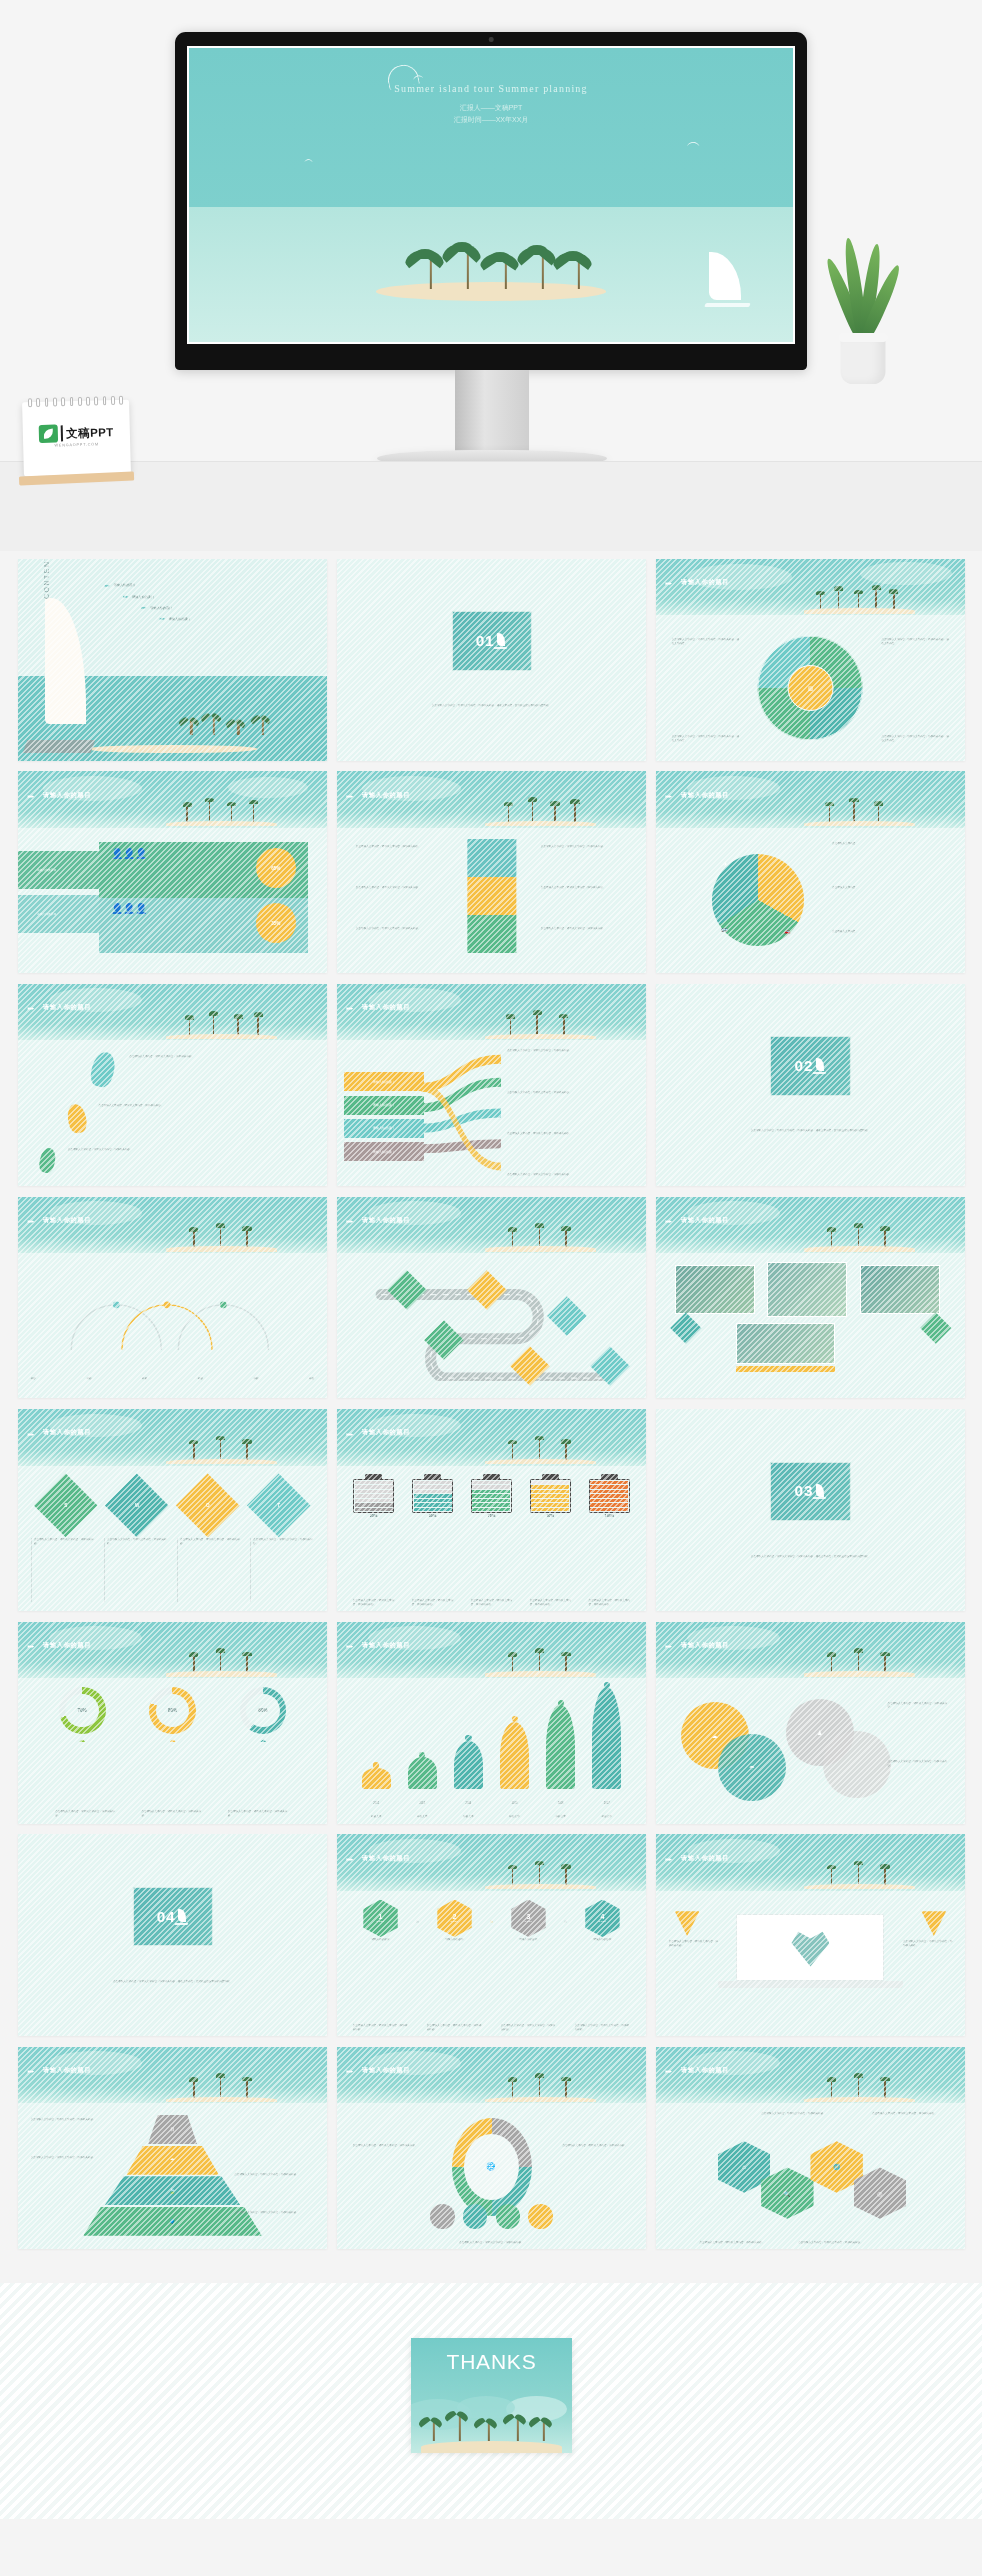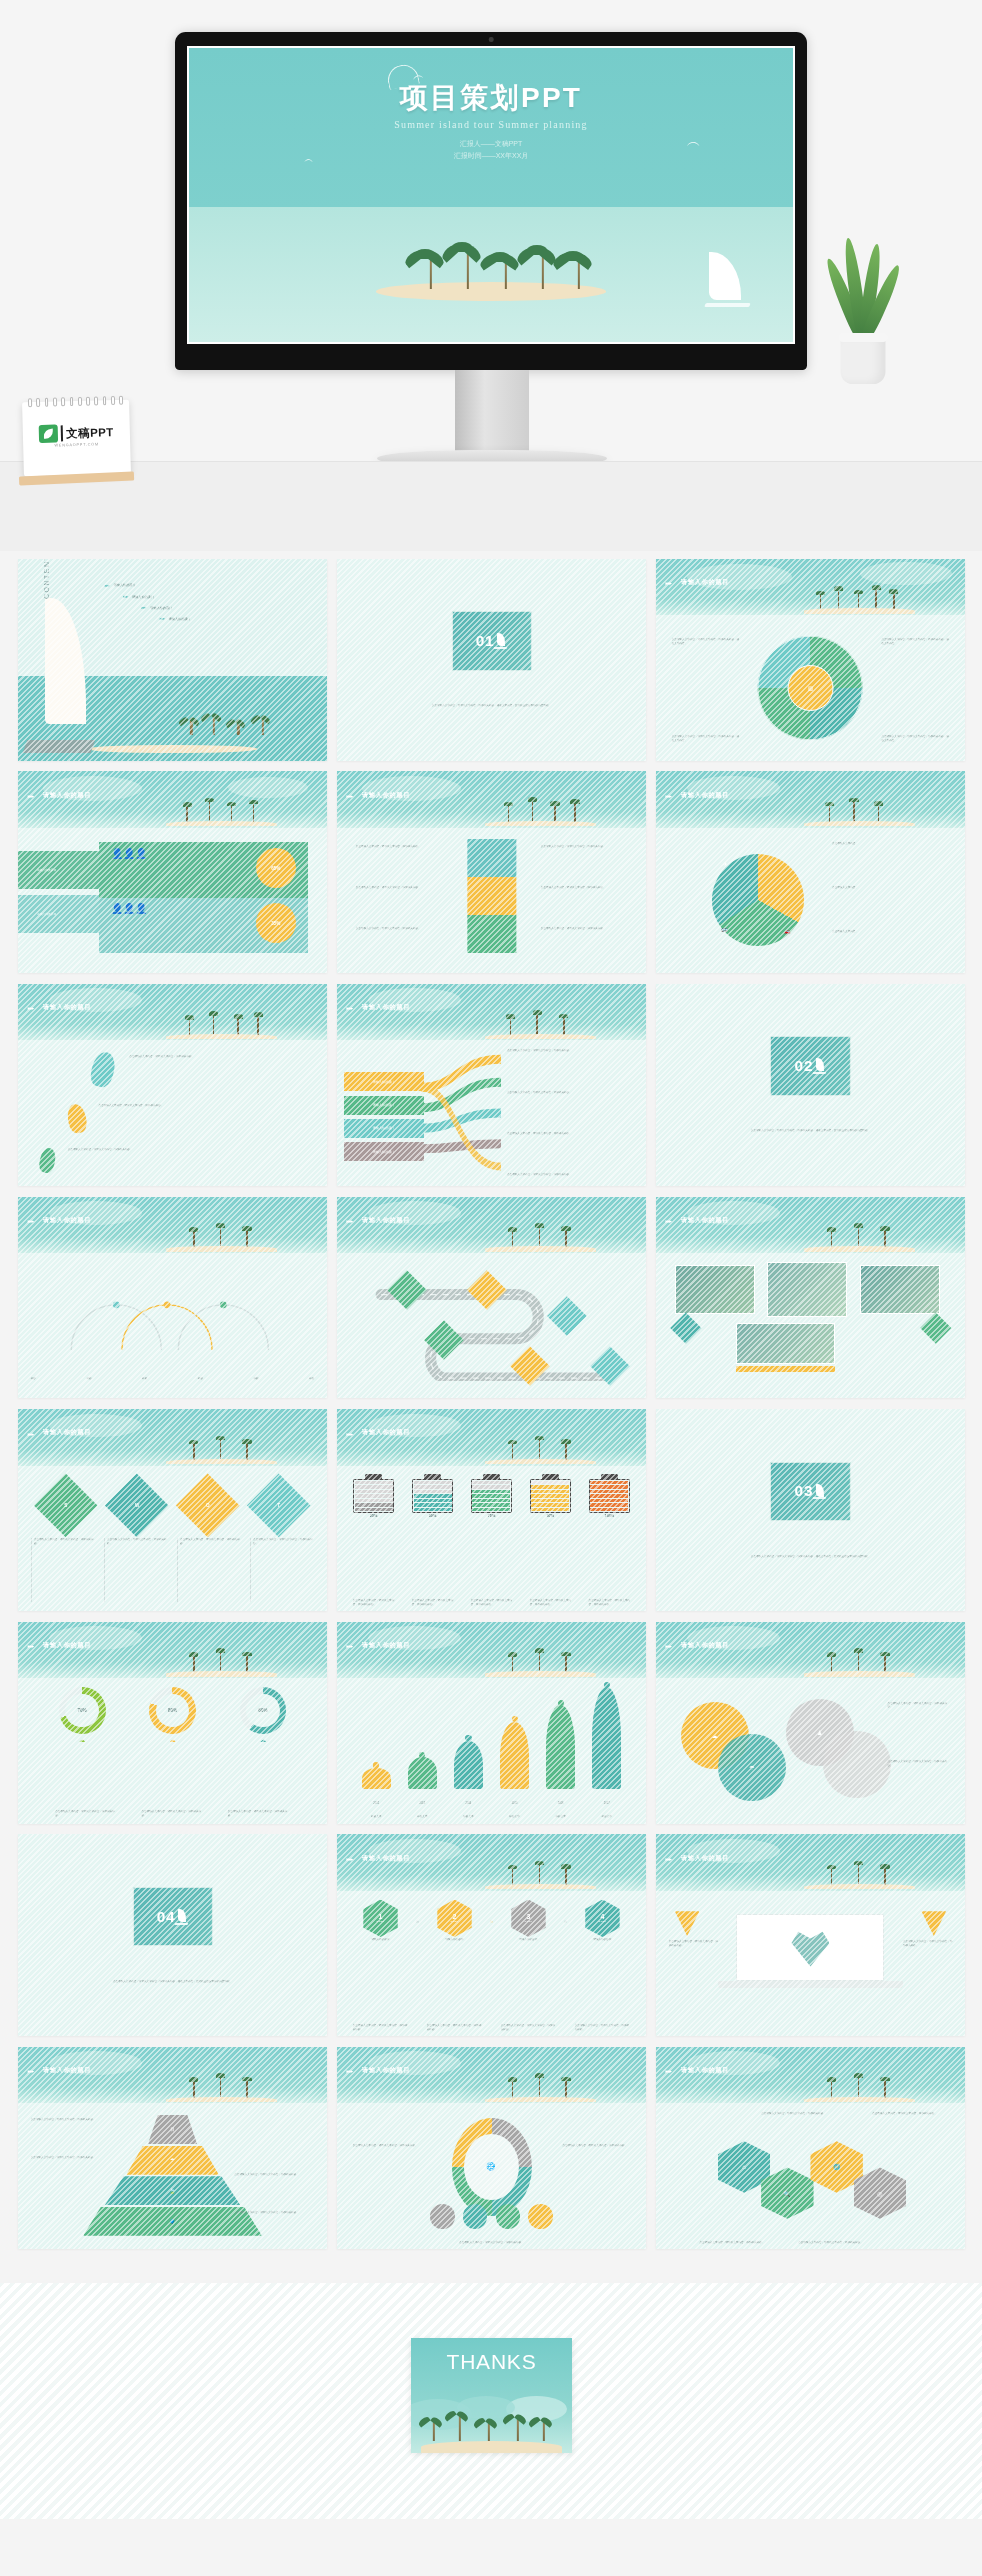--- a/index.html
+++ b/index.html
@@ -298,21 +298,20 @@
           <div class="frond" style="left:3.1px;top:0;transform:rotate(36deg);"></div>
           <div class="frond" style="left:-4.6px;top:-3.1px;"></div>
         </div>
 
         <div class="sail-big">
           <div style="position:absolute;left:10.7px;top:0;width:32px;height:48px;background:#ffffff;border-radius:0 92% 0 7.7px;"></div>
           <div style="position:absolute;left:6.1px;bottom:9.2px;width:45px;height:3.8px;background:#f2fbfa;transform:skewX(-20deg);border-radius:1.5px;"></div>
         </div>
 
         <div class="title-wrap">
-          <div class="t-main">项目策划PPT</div>
           <div class="t-sub">Summer island tour Summer planning</div>
           <div class="t-meta">汇报人——文稿PPT</div>
           <div class="t-meta" style="margin-top:0">汇报时间——XX年XX月</div>
         </div>
       </div>
     </div>
 
     <div class="mon-neck"></div>
     <div class="mon-base"></div>
     <div class="hero-floor"></div>

